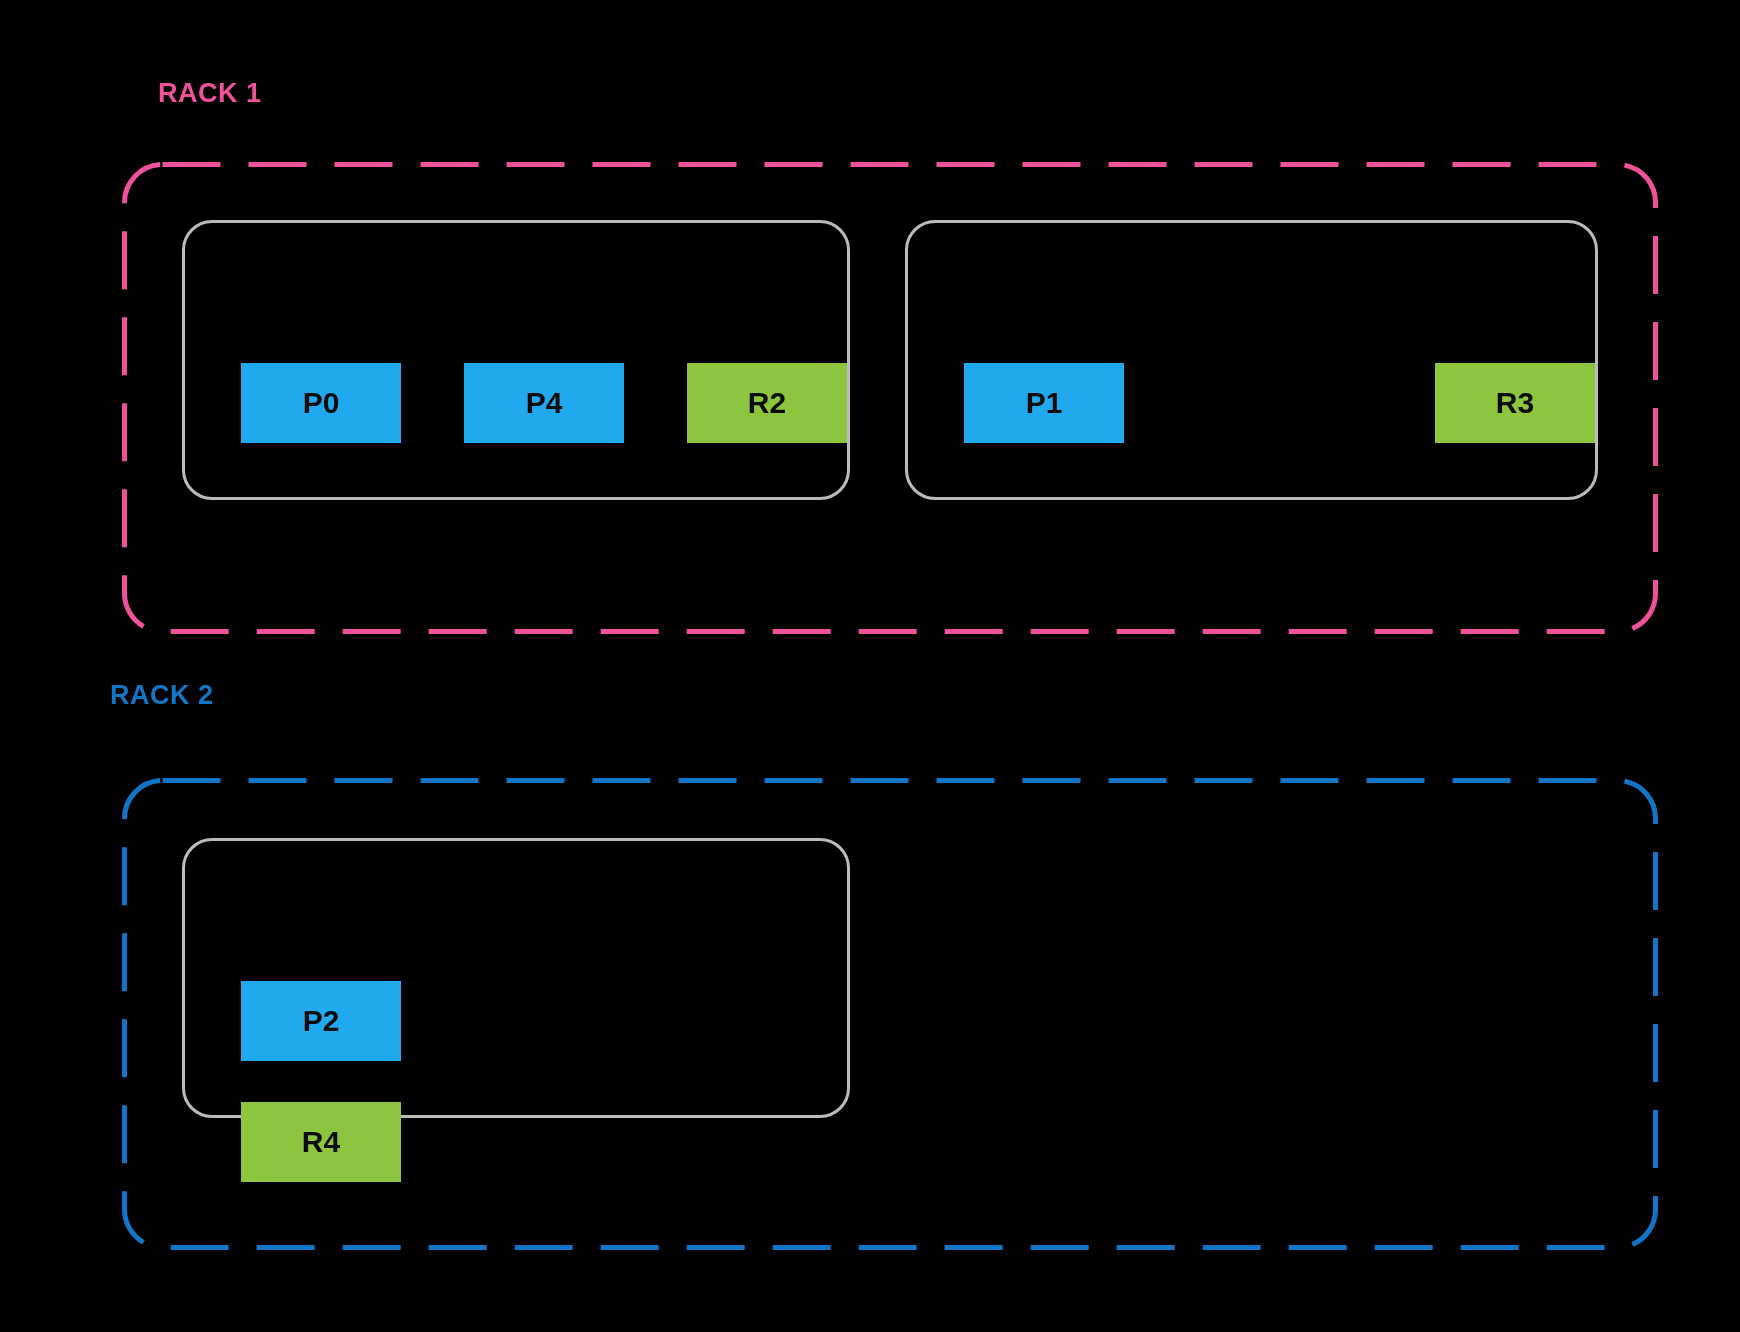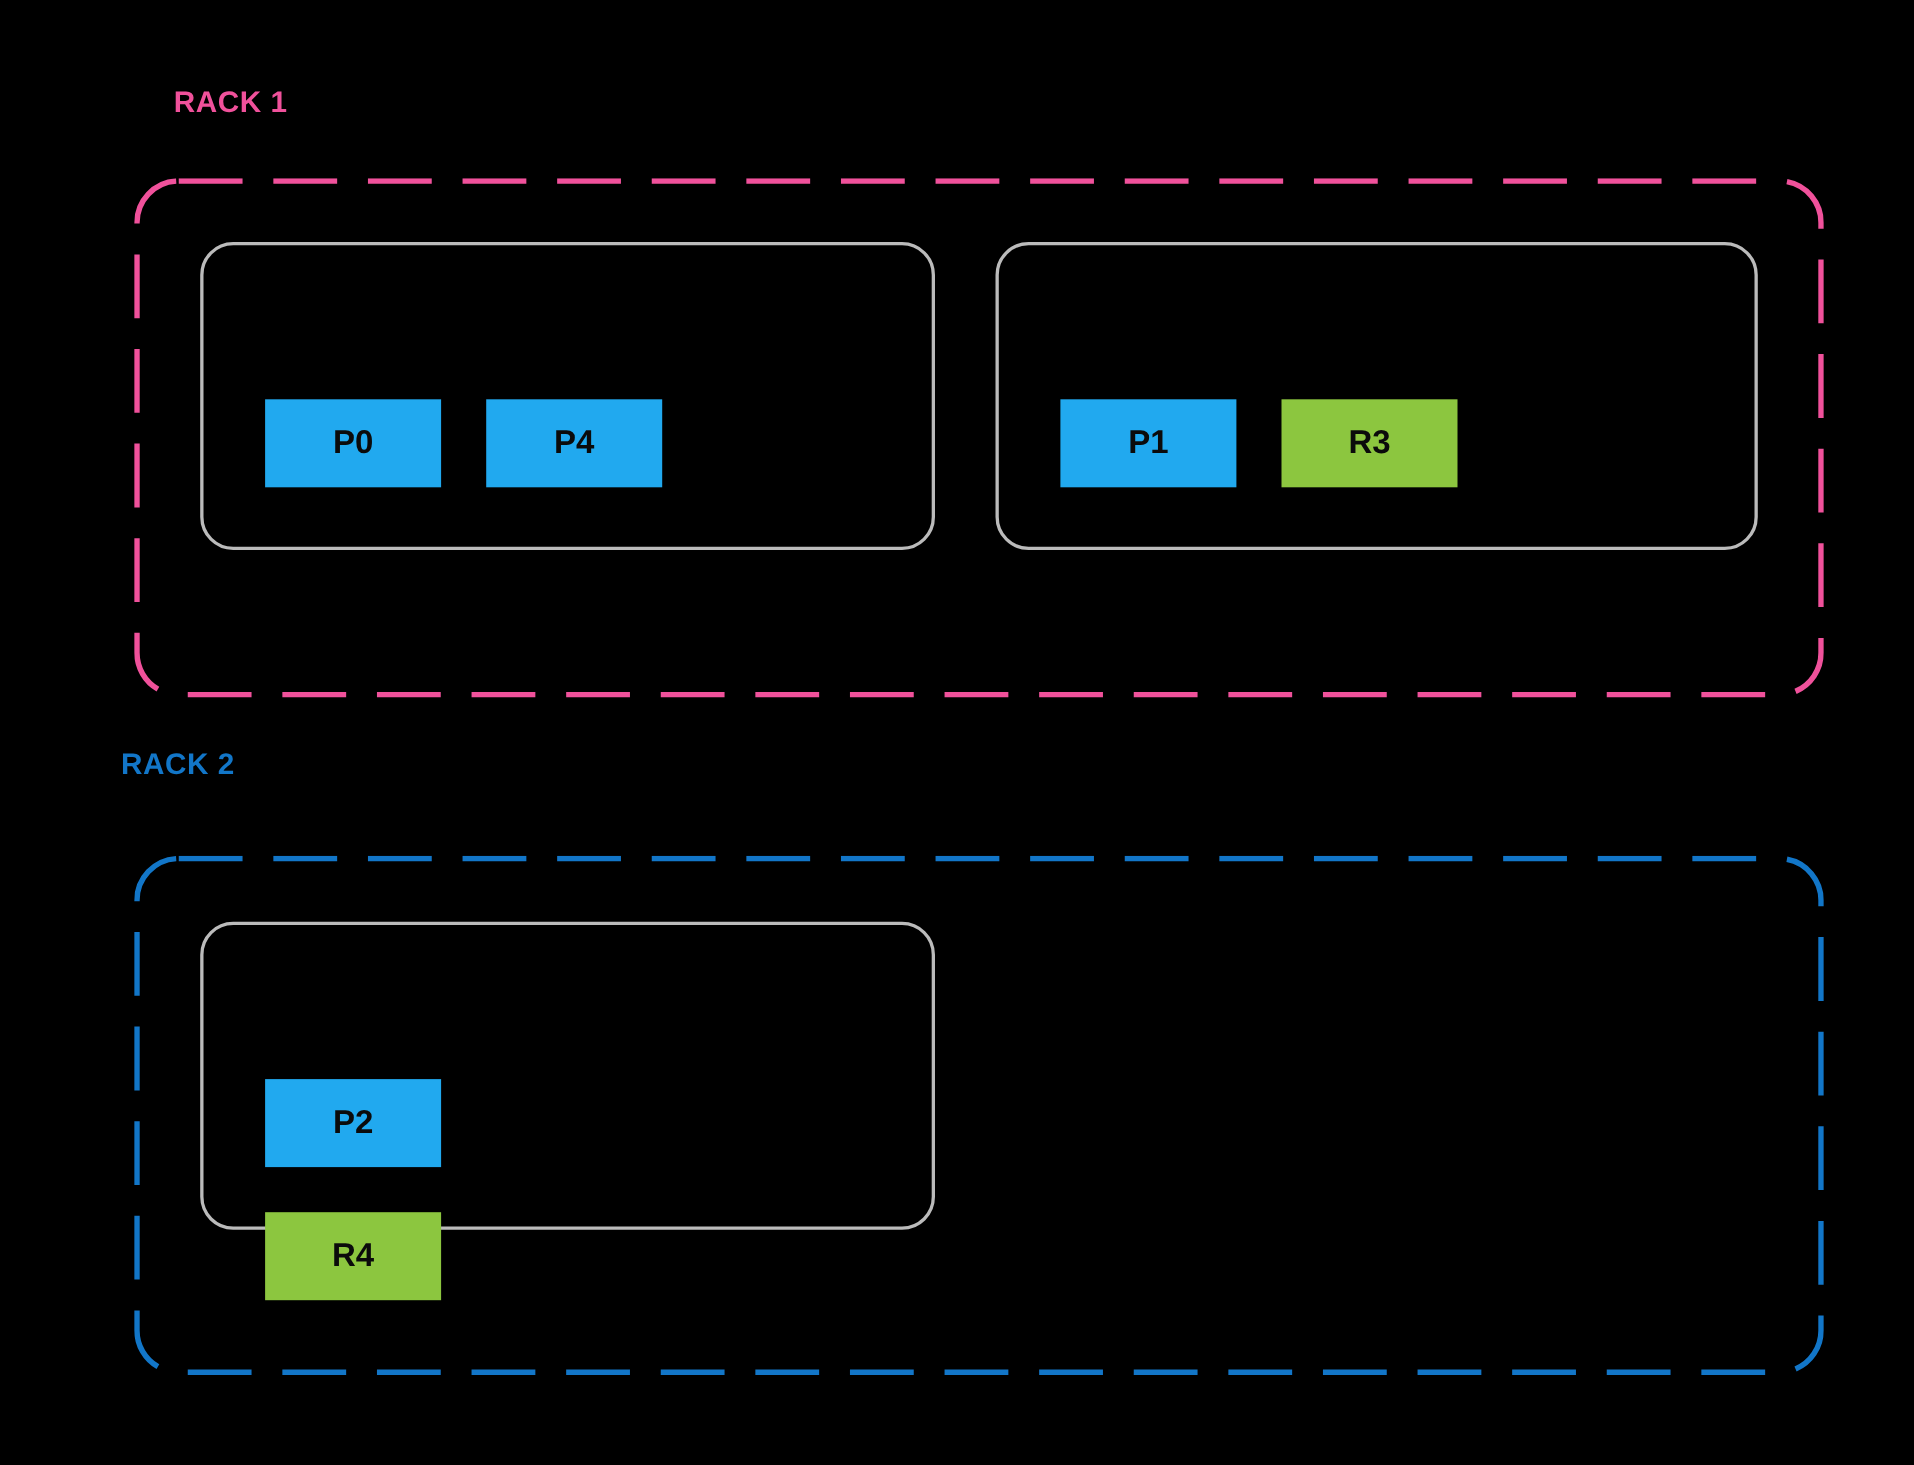--- a/index.html
+++ b/index.html
@@ -49,21 +49,21 @@
     box-sizing: border-box;
     display: flex;
     flex-direction: row;
     align-items: flex-start;
     gap: 41px;
     padding: 140px 0 0 56px;
     background: transparent;
   }
   .node.pos-a { left: 182px; width: 668px; }
   .node.pos-b { left: 905px; width: 693px; }
-  .node.row-1 { top: 220px; }
+  .node.row-1 { top: 220px; justify-content: space-between; }
   .node.row-2 { top: 838px; flex-direction: column; }
   .shard {
     width: 160px;
     height: 80px;
     display: flex;
     align-items: center;
     justify-content: center;
     font-size: 30px;
     font-weight: bold;
     color: var(--shard_text, #0B0B0B);
@@ -81,20 +81,21 @@
 
   <div class="rack-boundary r1">
     <svg width="1536" height="472" viewBox="0 0 1536 472">
       <rect class="rack-stroke r1" x="2.5" y="2.5" width="1531" height="467" rx="38" ry="38"></rect>
     </svg>
   </div>
 
   <div class="node pos-a row-1">
     <div class="shard primary">P0</div>
     <div class="shard primary">P4</div>
+    <div class="shard replica">R2</div>
   </div>
 
   <div class="node pos-b row-1">
     <div class="shard primary">P1</div>
     <div class="shard replica">R3</div>
   </div>
 
   <div class="rack-label r2">RACK 2</div>
 
   <div class="rack-boundary r2">

